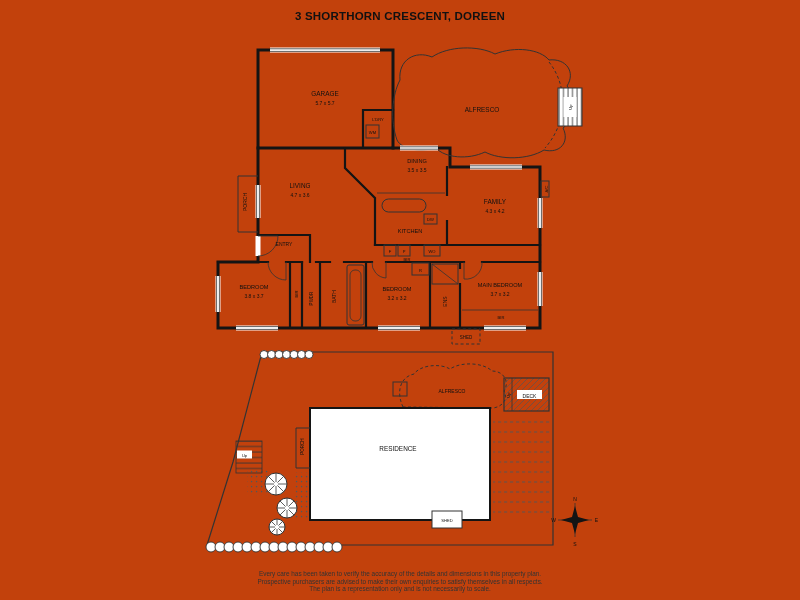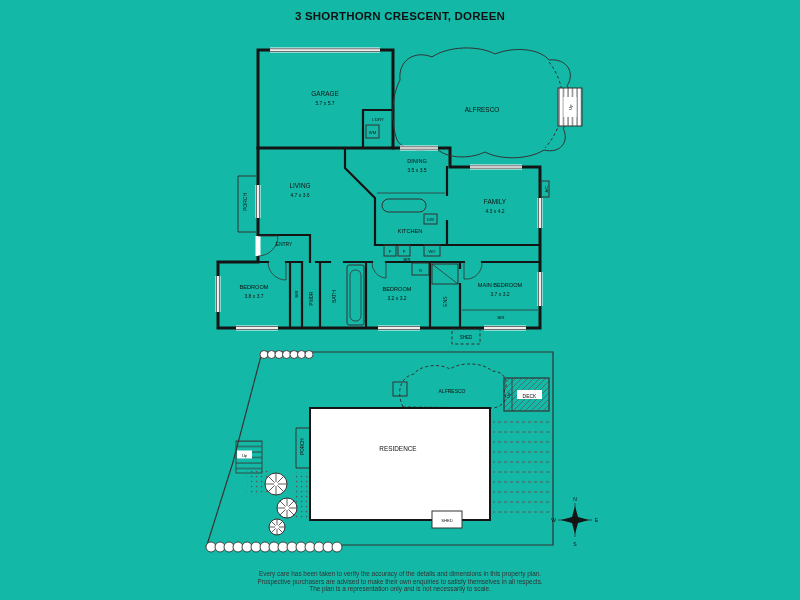--- a/index.html
+++ b/index.html
@@ -1,16 +1,16 @@
 <!DOCTYPE html>
 <html><head>
 <meta charset="utf-8">
 <style>
   html,body{margin:0;padding:0;background:#fff;}
-  #page{width:800px;height:600px;background:#14b8a6;position:relative;overflow:hidden;text-align:right;}
+  #page{width:800px;height:600px;background:#c2410c;position:relative;overflow:hidden;text-align:right;}
   svg{display:block;}
   text{font-family:"Liberation Sans",sans-serif;fill:#111;text-anchor:middle;}
   .title{font-size:11.5px;font-weight:700;letter-spacing:.2px;}
   .disc{font-size:6.4px;fill:#333;}
   .fs6{font-size:6.4px;}
   .fs55{font-size:5.6px;}
   .fs5{font-size:5px;}
   .fs45{font-size:4.5px;}
   .fs4{font-size:4.1px;}
   .wall{fill:none;stroke:#141414;stroke-width:3;stroke-linecap:square;}

